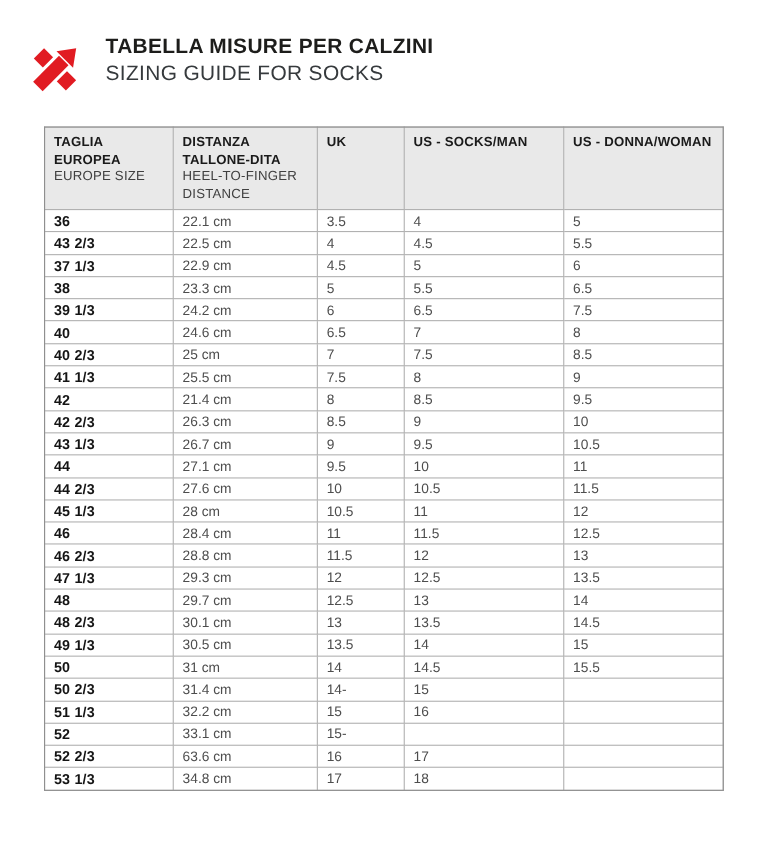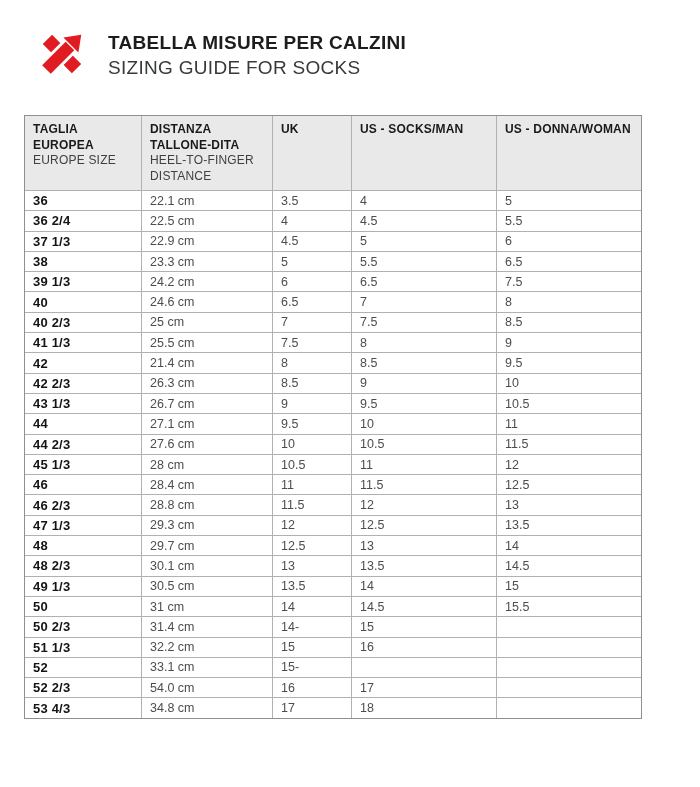--- a/index.html
+++ b/index.html
@@ -13,24 +13,24 @@
   .page {
     position: relative;
     width: 700px;
     height: 787px;
     background: #ffffff;
     overflow: hidden;
   }
   
   .header {
     position: absolute;
-    left: 38px;
+    left: 26px;
     top: 31px;
     display: flex;
-    align-items: flex-start;
+    align-items: center;
   }
   .logo {
     width: 47px;
     height: 47px;
     display: block;
     flex: 0 0 auto;
   }
   .logo svg { width: 100%; height: 100%; display: block; }
   .titles { margin-left: 23px; padding-top: 1px; }
   .title {
@@ -45,21 +45,21 @@
     margin: 3px 0 16px 0;
     font-size: 19px;
     line-height: 22px;
     font-weight: 400;
     letter-spacing: 0.3px;
     color: #363a3d;
   }
   
   table.sizing {
     position: absolute;
-    left: 24px;
+    left: 40px;
     top: 115px;
     width: 617px;
     border-collapse: collapse;
     table-layout: fixed;
     outline: 1px solid #8f8f8f;
     outline-offset: -1px;
   }
   table.sizing th, table.sizing td {
     border: 1px solid #b1b1b1;
     box-sizing: border-box;
@@ -162,21 +162,21 @@
     </thead>
     <tbody>
         <tr>
           <th>36</th>
           <td>22.1 cm</td>
           <td>3.5</td>
           <td>4</td>
           <td>5</td>
         </tr>
         <tr>
-          <th>36 2/4</th>
+          <th>43 2/3</th>
           <td>22.5 cm</td>
           <td>4</td>
           <td>4.5</td>
           <td>5.5</td>
         </tr>
         <tr>
           <th>37 1/3</th>
           <td>22.9 cm</td>
           <td>4.5</td>
           <td>5</td>
@@ -324,27 +324,27 @@
         </tr>
         <tr>
           <th>52</th>
           <td>33.1 cm</td>
           <td>15-</td>
           <td></td>
           <td></td>
         </tr>
         <tr>
           <th>52 2/3</th>
-          <td>54.0 cm</td>
+          <td>63.6 cm</td>
           <td>16</td>
           <td>17</td>
           <td></td>
         </tr>
         <tr>
-          <th>53 4/3</th>
+          <th>53 1/3</th>
           <td>34.8 cm</td>
           <td>17</td>
           <td>18</td>
           <td></td>
         </tr>
       </tbody>
   </table>
 
 </div>
 

